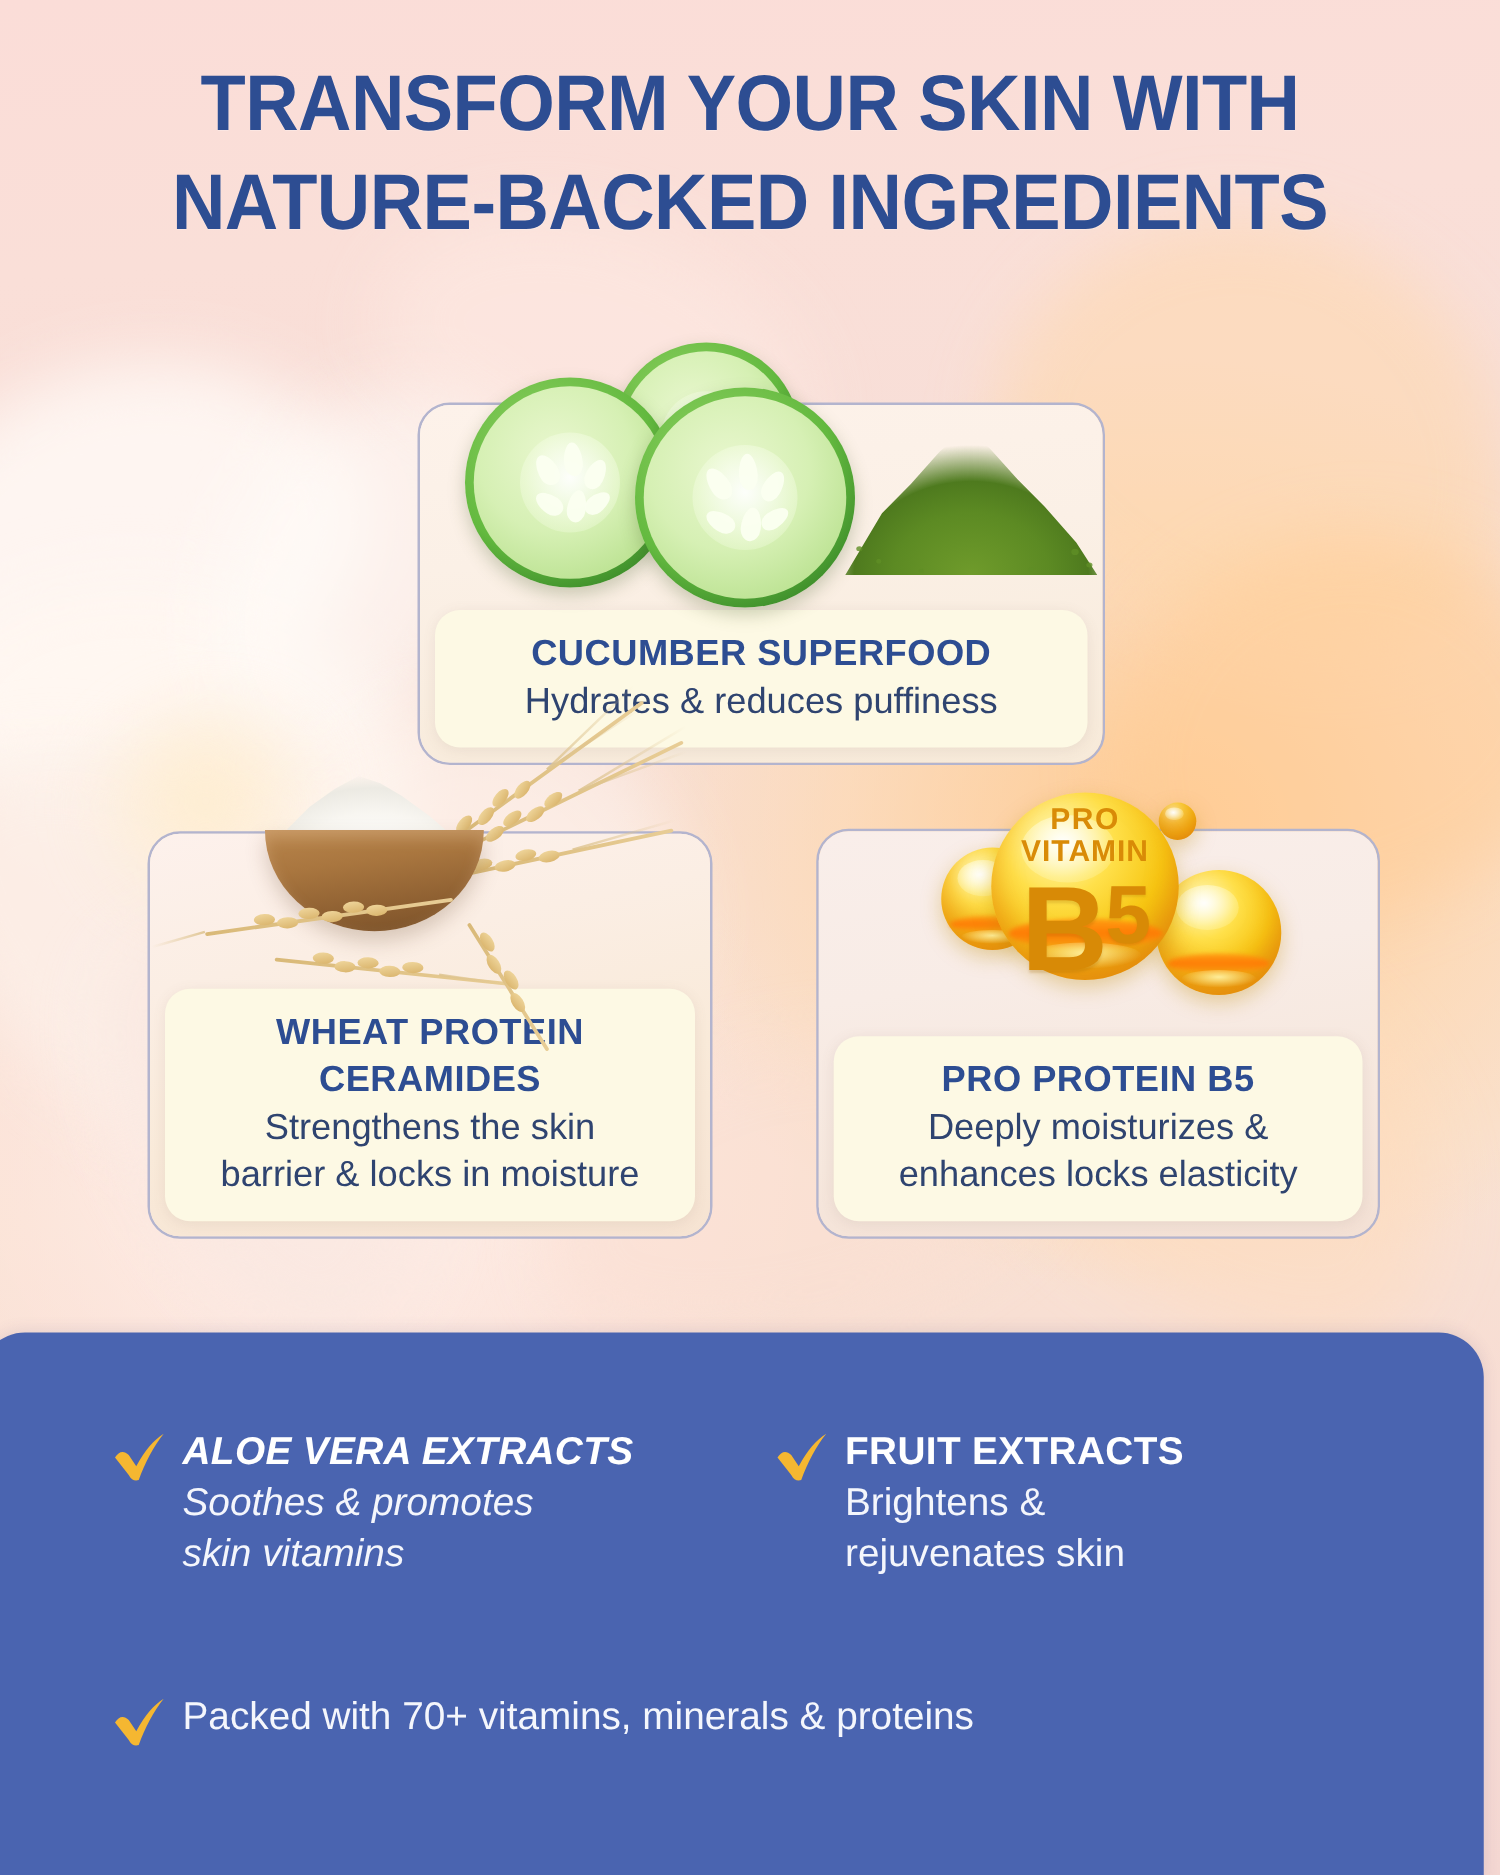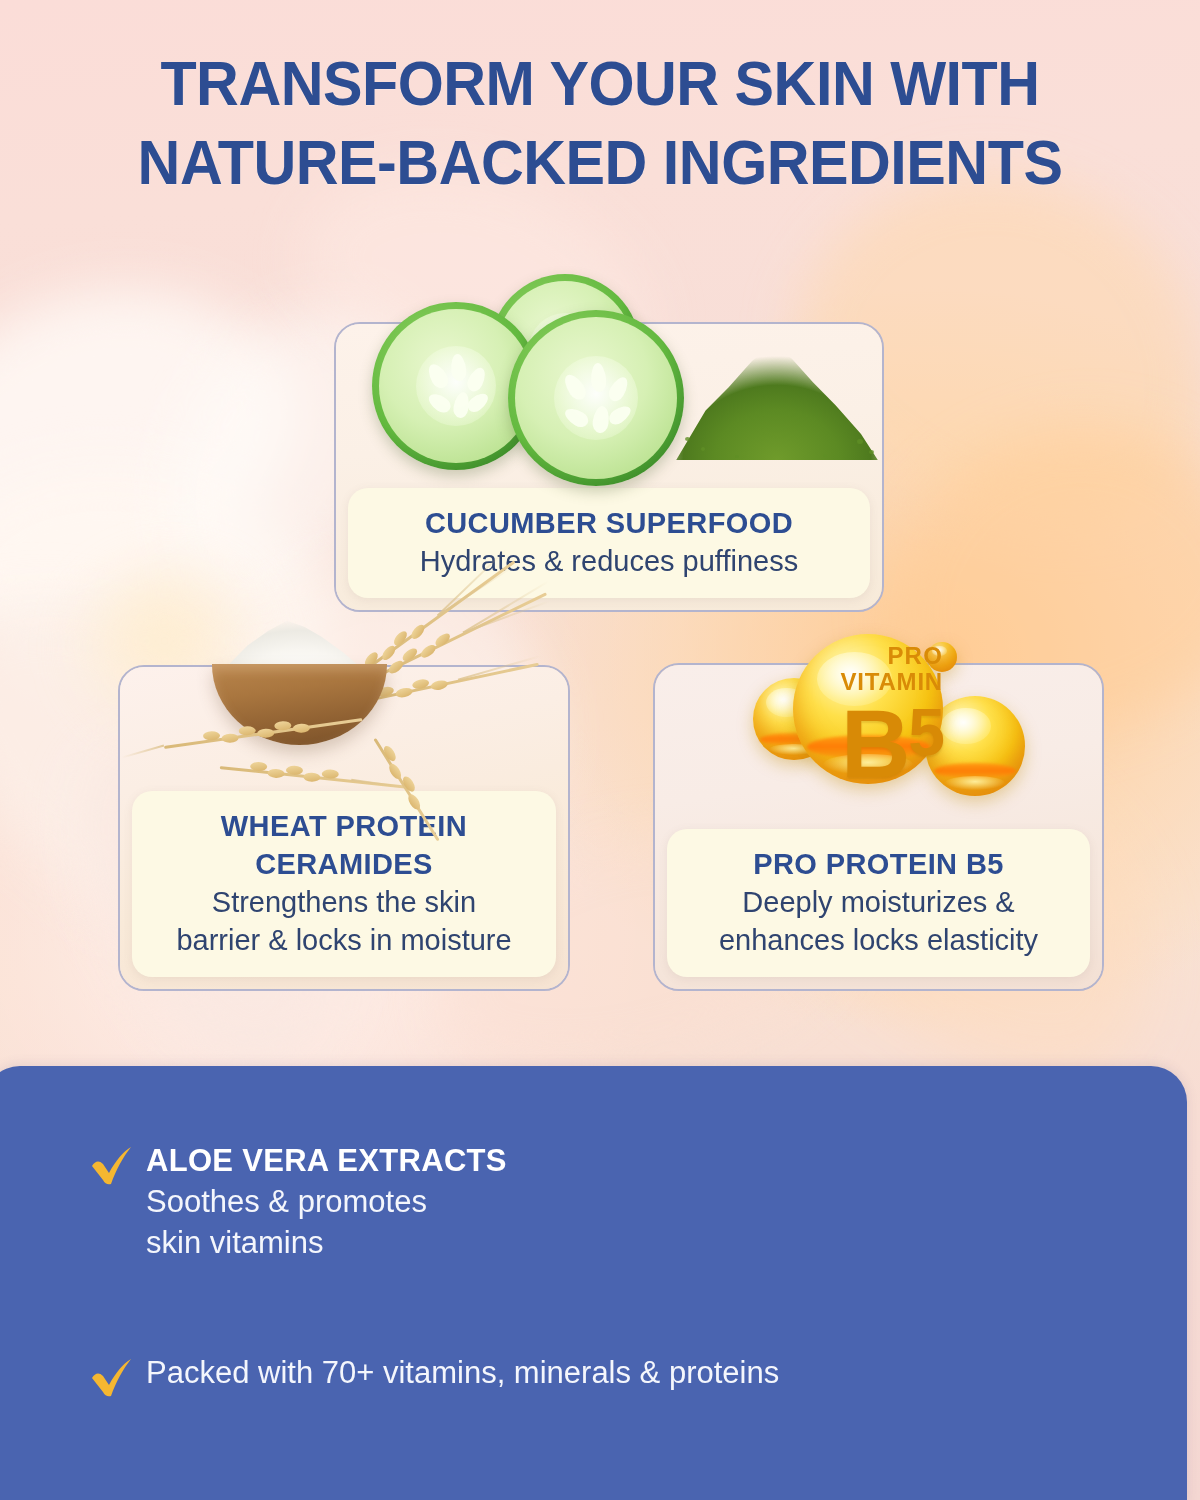--- a/index.html
+++ b/index.html
@@ -108,40 +108,40 @@
   
   .drop{position:absolute;border-radius:50%;
     background:radial-gradient(circle at 36% 26%, #fff9c4 0%, #ffe04a 30%, #f7c612 58%, #e8a608 80%, #d98f06 100%);
     box-shadow:0 6px 16px rgba(190,140,10,.34), inset 0 -16px 22px rgba(226,120,16,.55);}
   .drop .hi{position:absolute;left:16%;top:12%;width:50%;height:36%;border-radius:50%;
     background:radial-gradient(ellipse at 45% 40%, rgba(255,255,255,.95) 0%, rgba(255,252,200,.35) 62%, rgba(255,250,180,0) 100%);}
   .drop .band{position:absolute;left:9%;right:9%;bottom:17%;height:16%;border-radius:50%;
     background:linear-gradient(180deg,#ff9b12 0%,#ff7a05 48%,#f5a111 100%);filter:blur(1.5px);opacity:.95;}
   .drop .glow{position:absolute;left:20%;right:20%;bottom:6%;height:14%;border-radius:50%;
     background:radial-gradient(ellipse at 50% 40%, rgba(255,240,160,.95), rgba(255,225,110,0) 72%);}
-  .b5text{position:absolute;text-align:right;color:#d98b07;line-height:1;pointer-events:none;}
+  .b5text{position:absolute;text-align:center;color:#d98b07;line-height:1;pointer-events:none;}
   .b5text .pro{font-weight:bold;font-size:24px;letter-spacing:1.2px;display:block;}
   .b5text .vit{font-weight:bold;font-size:24px;letter-spacing:.8px;display:block;margin-top:2px;}
   .b5text .big{font-weight:bold;font-size:96px;letter-spacing:-2px;display:block;margin-top:2px;
     color:#d88a06;text-shadow:0 2px 2px rgba(160,100,0,.22);}
   .b5text .big sup{font-size:66px;vertical-align:22px;}
 
   
   #benefits-panel{
     position:absolute;left:-16px;top:1066px;width:1203px;height:440px;
     background:#4a64b0;border-radius:36px 36px 0 0;
     box-shadow:0 -2px 12px rgba(80,70,120,.12);
   }
   .bgrid{position:absolute;left:162px;top:74px;width:1000px;}
   .brow{display:flex;}
   .bitem{position:relative;}
   .bitem .chk{position:absolute;left:-56px;top:6px;width:44px;height:40px;}
   .bitem .btitle{color:#ffffff;font-weight:bold;font-size:31px;line-height:41px;letter-spacing:.3px;}
   .bitem .btext{color:#f4f6fc;font-size:31px;line-height:41px;font-weight:400;}
-  #benefit-0{width:470px;}
+  #benefit-0{width:470px;font-style:italic;}
   #benefit-1{width:440px;margin-left:60px;}
   #benefit-2{position:absolute;left:0;top:212px;width:900px;}
 </style>
 </head>
 <body>
 
 <div class="stage">
 
   <div class="bg-base">
     <div class="petal p1"></div>
@@ -330,20 +330,28 @@
 
         <div class="bitem" id="benefit-0">
           <svg class="chk" viewBox="0 0 44 40">
             <path d="M2 20 C5 15 9 14 13 18 L19 27 C26 14 33 6 41 1 C33 11 26 24 21 38 C18 39 15 38 13 34 Z" fill="#f5b731"></path>
           </svg>
           <div class="btitle">ALOE VERA EXTRACTS</div>
           <div class="btext">Soothes &amp; promotes</div>
           <div class="btext">skin vitamins</div>
         </div>
 
+        <div class="bitem" id="benefit-1">
+          <svg class="chk" viewBox="0 0 44 40">
+            <path d="M2 20 C5 15 9 14 13 18 L19 27 C26 14 33 6 41 1 C33 11 26 24 21 38 C18 39 15 38 13 34 Z" fill="#f5b731"></path>
+          </svg>
+          <div class="btitle">FRUIT EXTRACTS</div>
+          <div class="btext">Brightens &amp;</div>
+          <div class="btext">rejuvenates skin</div>
+        </div>
 
       </div>
 
       <div class="bitem" id="benefit-2">
         <svg class="chk" viewBox="0 0 44 40">
           <path d="M2 20 C5 15 9 14 13 18 L19 27 C26 14 33 6 41 1 C33 11 26 24 21 38 C18 39 15 38 13 34 Z" fill="#f5b731"></path>
         </svg>
         <div class="btext">Packed with 70+ vitamins, minerals &amp; proteins</div>
       </div>
     </div>

